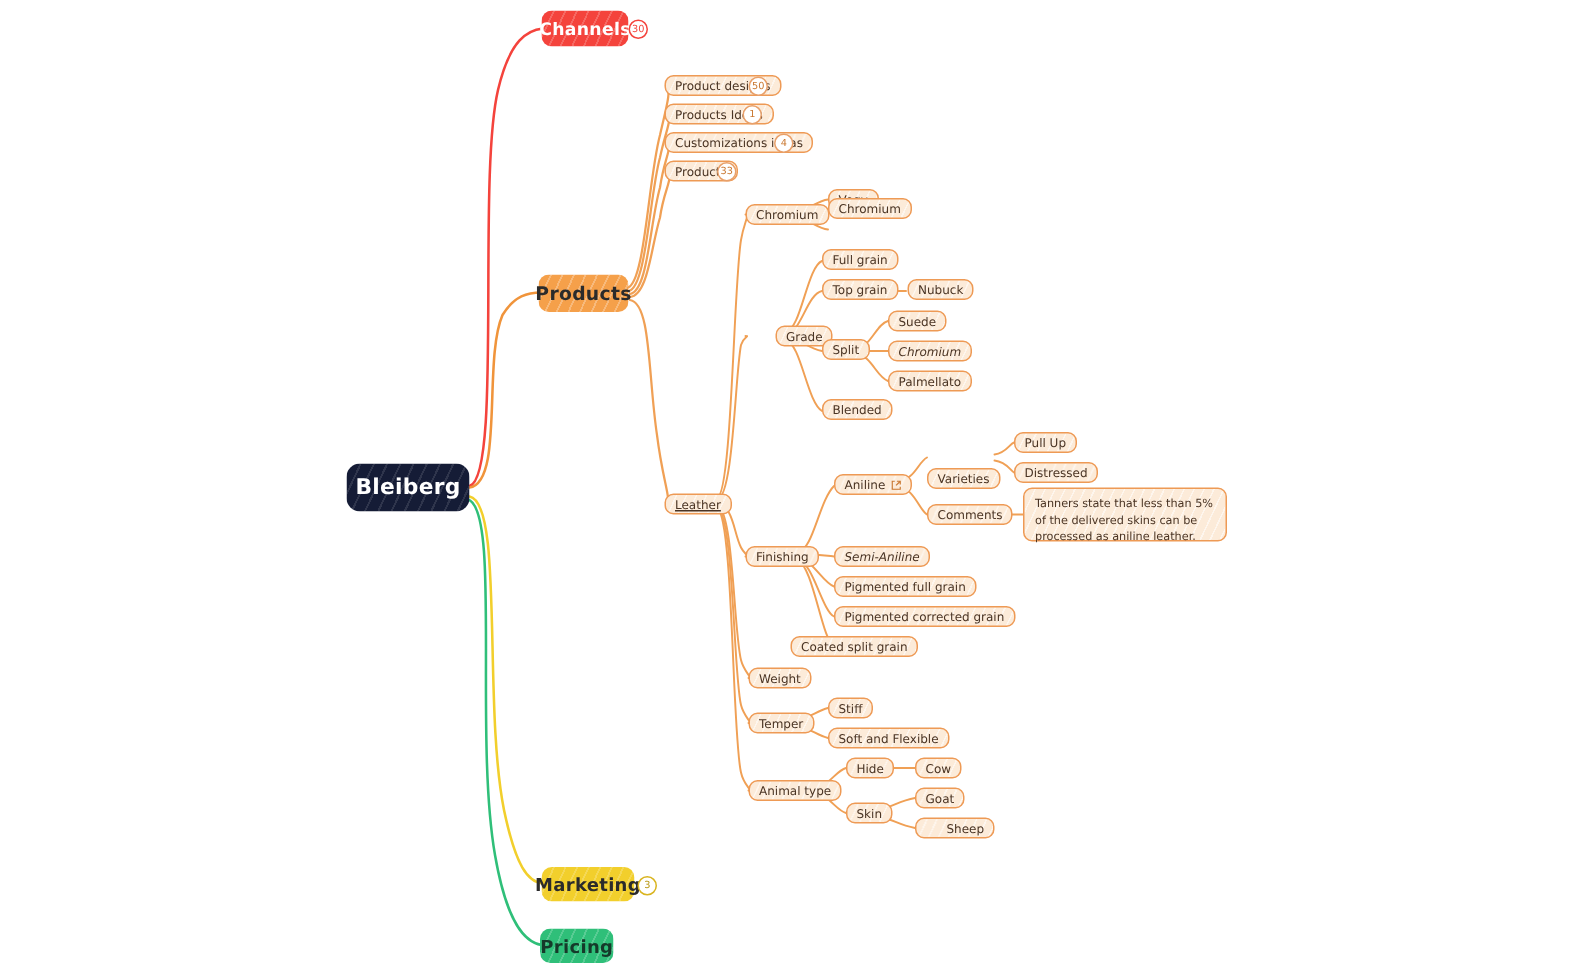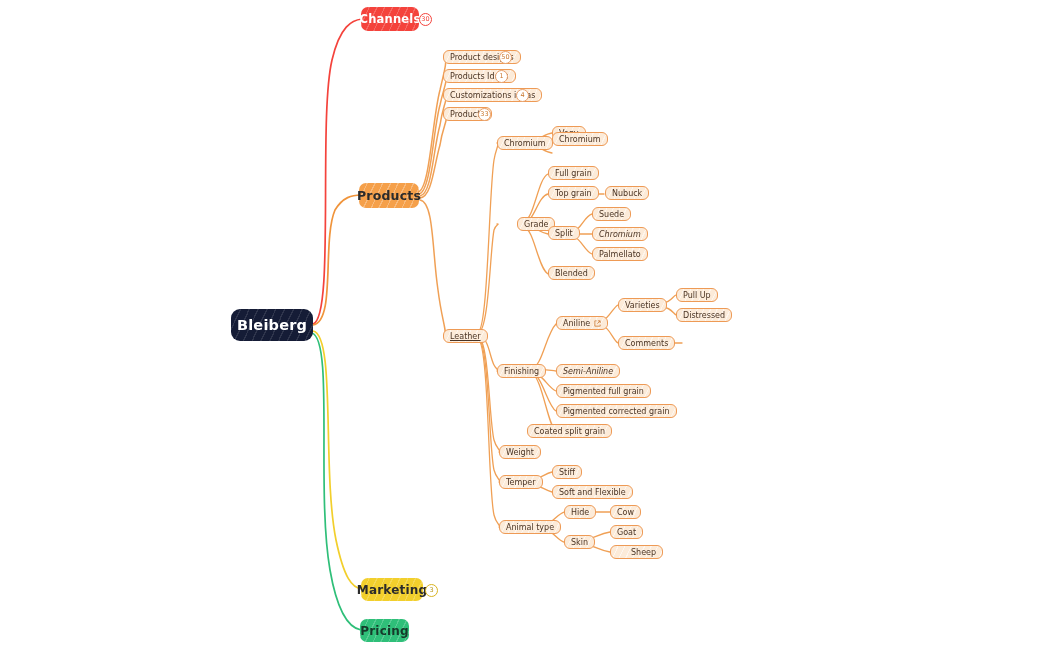--- a/index.html
+++ b/index.html
@@ -279,34 +279,37 @@
   <div class="node chip" style="left:556px;top:384px;">
     <span>Pigmented full grain</span>
     </div>
   <div class="node chip" style="left:556px;top:404px;">
     <span>Pigmented corrected grain</span>
     </div>
   <div class="node chip" style="left:527px;top:424px;">
     <span>Coated split grain</span>
     </div>
 
-  <div class="node chip" style="left:618px;top:298px;">
+  <div class="node chip" style="left:618px;top:312px;">
     <span>Varieties</span>
     </div>
   <div class="node chip" style="left:618px;top:336px;">
     <span>Comments</span>
     </div>
 
   <div class="node chip" style="left:676px;top:288px;">
     <span>Pull Up</span>
     </div>
   <div class="node chip" style="left:676px;top:308px;">
     <span>Distressed</span>
     </div>
 
+  <div class="note" style="left:682px;top:325px;width:136px;height:36px;">
+    <span>Tanners state that less than 5% of the delivered skins can be processed as aniline leather.</span>
+  </div>
 
   <div class="node chip" style="left:552px;top:465px;">
     <span>Stiff</span>
     </div>
   <div class="node chip" style="left:552px;top:485px;">
     <span>Soft and Flexible</span>
     </div>
 
   <div class="node chip" style="left:564px;top:505px;">
     <span>Hide</span>

